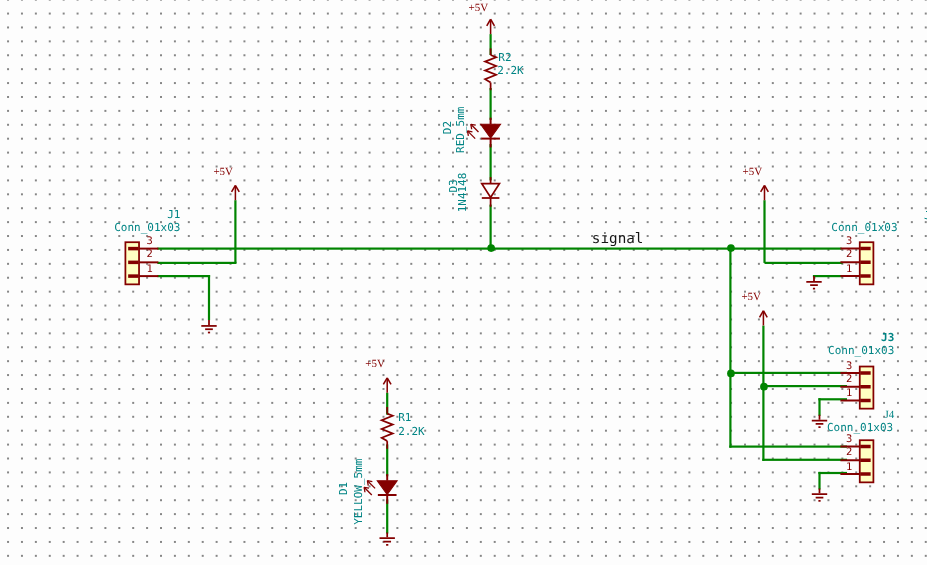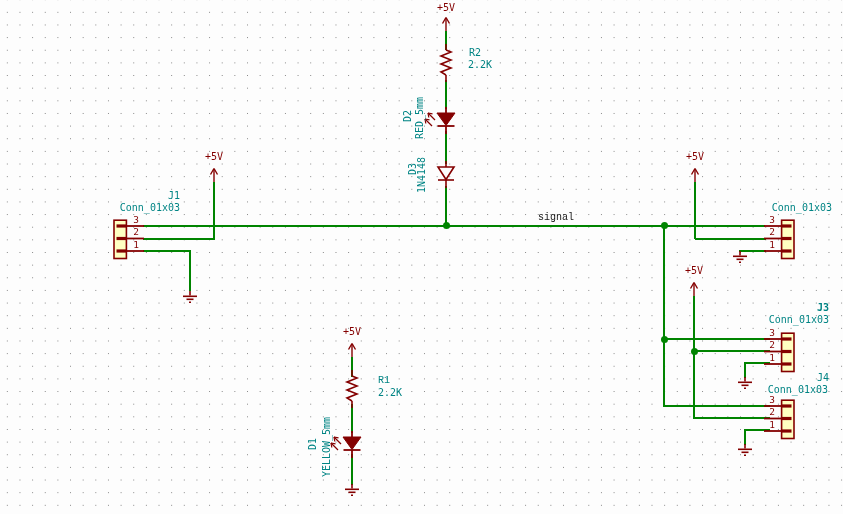--- a/index.html
+++ b/index.html
@@ -8,25 +8,25 @@
     position:relative;width:843px;height:514px;
     background-color:var(--c-background,#fdfdfd);
     background-image:radial-gradient(var(--c-grid_dot,#858585) 0.8px, transparent 0.9px);
     background-size:12.65px 12.65px;
     background-position:1px 6px;
   }
   .wire{position:absolute;background:var(--c-wire,#008400);}
   .wh{height:2px;}
   .wv{width:2px;}
   .junction{position:absolute;width:7px;height:7px;border-radius:50%;background:var(--c-wire,#008400);}
-  .lbl{position:absolute;font-size:10px;line-height:10px;color:var(--c-field,#008484);white-space:nowrap;margin-left:16px;}
+  .lbl{position:absolute;font-size:10px;line-height:10px;color:var(--c-field,#008484);white-space:nowrap;}
   .ctr{width:70px;text-align:right;}
   .pinnum{position:absolute;width:12px;font-size:9.5px;line-height:10px;color:var(--c-symbol,#840000);text-align:center;}
-  .pwrlbl{position:absolute;width:40px;text-align:center;font-size:10px;line-height:10px;color:var(--c-symbol,#840000);white-space:nowrap;}
-  .netlbl{position:absolute;font-size:10px;line-height:11px;color:var(--c-net_label,#161616);white-space:nowrap;font-family:Liberation Mono, monospace;}
+  .pwrlbl{position:absolute;width:40px;font-size:10px;line-height:10px;color:var(--c-symbol,#840000);white-space:nowrap;font-family:Liberation Serif, serif;}
+  .netlbl{position:absolute;font-size:13px;line-height:11px;color:var(--c-net_label,#161616);white-space:nowrap;}
   .vlabel{position:absolute;font-size:10px;line-height:10px;color:var(--c-field,#008484);white-space:nowrap;transform:translate(-50%,-50%) rotate(-90deg);}
   svg{position:absolute;overflow:visible;}
   .sym{stroke:var(--c-symbol,#840000);fill:none;}
 </style>
 </head>
 <body>
 
 <div id="canvas">
 
   <div class="wire wh" style="left:143px;top:224.5px;width:622px;"></div>
@@ -215,21 +215,21 @@
         <line x1="0" y1="7" x2="17.5" y2="7"></line>
         <line x1="0" y1="19.5" x2="17.5" y2="19.5"></line>
         <line x1="0" y1="32" x2="17.5" y2="32"></line>
       </g>
     <g class="sym" stroke-width="3.2">
         <line x1="18" y1="7" x2="27.5" y2="7"></line>
         <line x1="18" y1="19.5" x2="27.5" y2="19.5"></line>
         <line x1="18" y1="32" x2="27.5" y2="32"></line>
       </g>
   </svg>
-  <div class="lbl ctr" style="left:743px;top:373px;">J4</div>
+  <div class="lbl ctr" style="left:743px;top:373px;font-family:Liberation Serif, serif;">J4</div>
   <div class="lbl ctr" style="left:742px;top:385px;">Conn_01x03</div>
   <div class="pinnum" style="left:766px;top:394.5px;">3</div>
   <div class="pinnum" style="left:766px;top:407px;">2</div>
   <div class="pinnum" style="left:766px;top:419.5px;">1</div>
 
   <svg style="left:440px;top:44px;" width="12" height="38" viewBox="0 0 12 38">
     <g class="sym" stroke-width="1.6">
         <line x1="6" y1="0" x2="6" y2="6"></line>
         <polyline points="6,6 11,8 1,12 11,16 1,20 11,24 1,28 6,31" fill="none"></polyline>
         <line x1="6" y1="31" x2="6" y2="38"></line>
@@ -238,21 +238,21 @@
   <div class="lbl" style="left:453px;top:48px;">R2</div>
   <div class="lbl" style="left:452px;top:60px;">2.2K</div>
 
   <svg style="left:346px;top:370px;" width="12" height="38" viewBox="0 0 12 38">
     <g class="sym" stroke-width="1.6">
         <line x1="6" y1="0" x2="6" y2="6"></line>
         <polyline points="6,6 11,8 1,12 11,16 1,20 11,24 1,28 6,31" fill="none"></polyline>
         <line x1="6" y1="31" x2="6" y2="38"></line>
       </g>
   </svg>
-  <div class="lbl" style="left:362px;top:376px;font-family:Liberation Mono, monospace;">R1</div>
+  <div class="lbl" style="left:362px;top:376px;">R1</div>
   <div class="lbl" style="left:362px;top:388px;">2.2K</div>
 
   <svg style="left:424px;top:107px;" width="34" height="27" viewBox="0 0 34 27">
     <g class="sym" stroke-width="1.8">
         <line x1="22" y1="0" x2="22" y2="6"></line>
         <line x1="22" y1="19" x2="22" y2="27"></line>
         <line x1="13.5" y1="19" x2="30.5" y2="19"></line>
       </g>
     <polygon points="13,6 31,6 22,18.5" fill="var(--c-symbol,#840000)" stroke="var(--c-symbol,#840000)" stroke-width="1"></polygon>
     <g class="sym" stroke-width="1.2">

